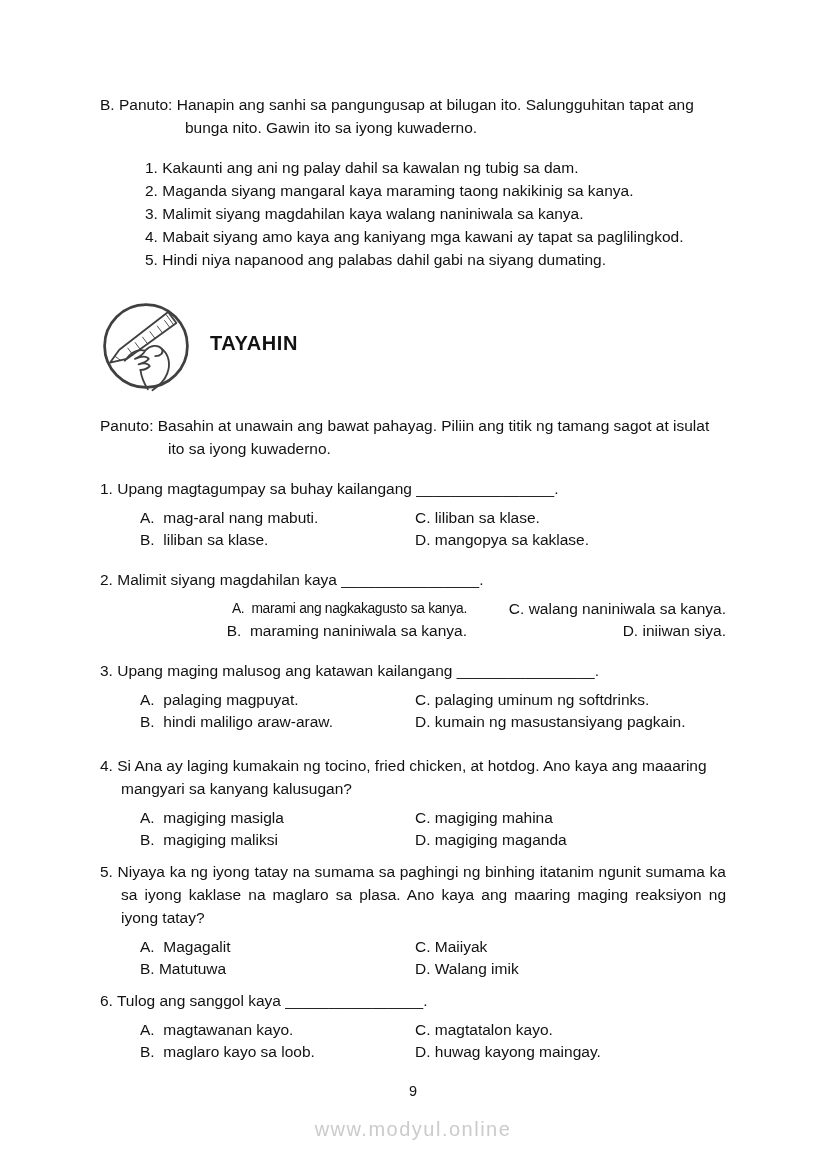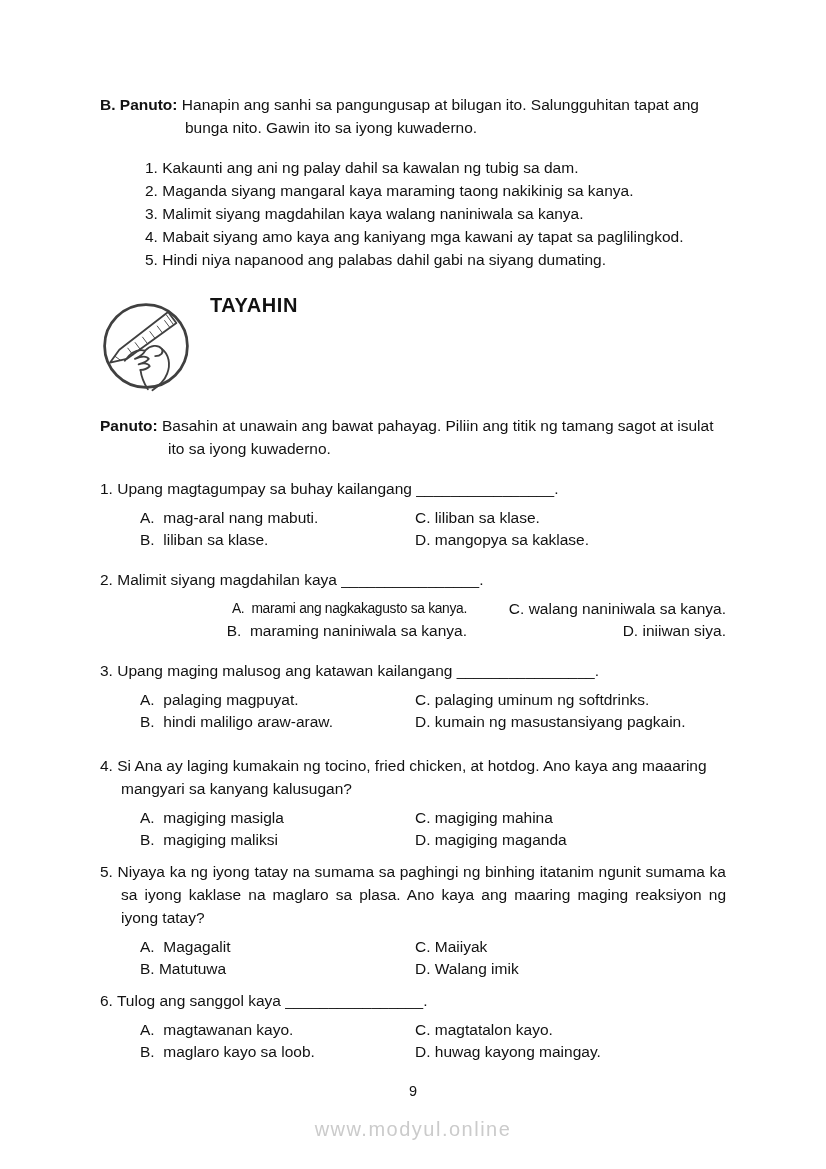--- a/index.html
+++ b/index.html
@@ -11,27 +11,27 @@
     background: #ffffff;
     font-family: "Liberation Sans", sans-serif;
     font-size: 15.5px;
     line-height: 23px;
     color: #121212;
     padding: 93px 100px 0 100px;
     overflow: hidden;
   }
   .hang-b { padding-left: 85px; text-indent: -85px; }
   .hang-p { padding-left: 68px; text-indent: -68px; }
-  .bold { font-weight: bold; }
+  .bold { font-weight: normal; }
   .b-list { margin-top: 17px; margin-left: 45px; }
   .b-list div { line-height: 23px; }
   .assess-header {
     margin-top: 29px;
     display: flex;
-    align-items: flex-start;
+    align-items: center;
   }
   .assess-icon { width: 92px; height: 92px; flex: 0 0 auto; }
   .assess-title {
     font-size: 20px;
     font-weight: bold;
     letter-spacing: 0.6px;
     margin-left: 18px;
     margin-top: -6px;
   }
   .panuto { margin-top: 22px; }

